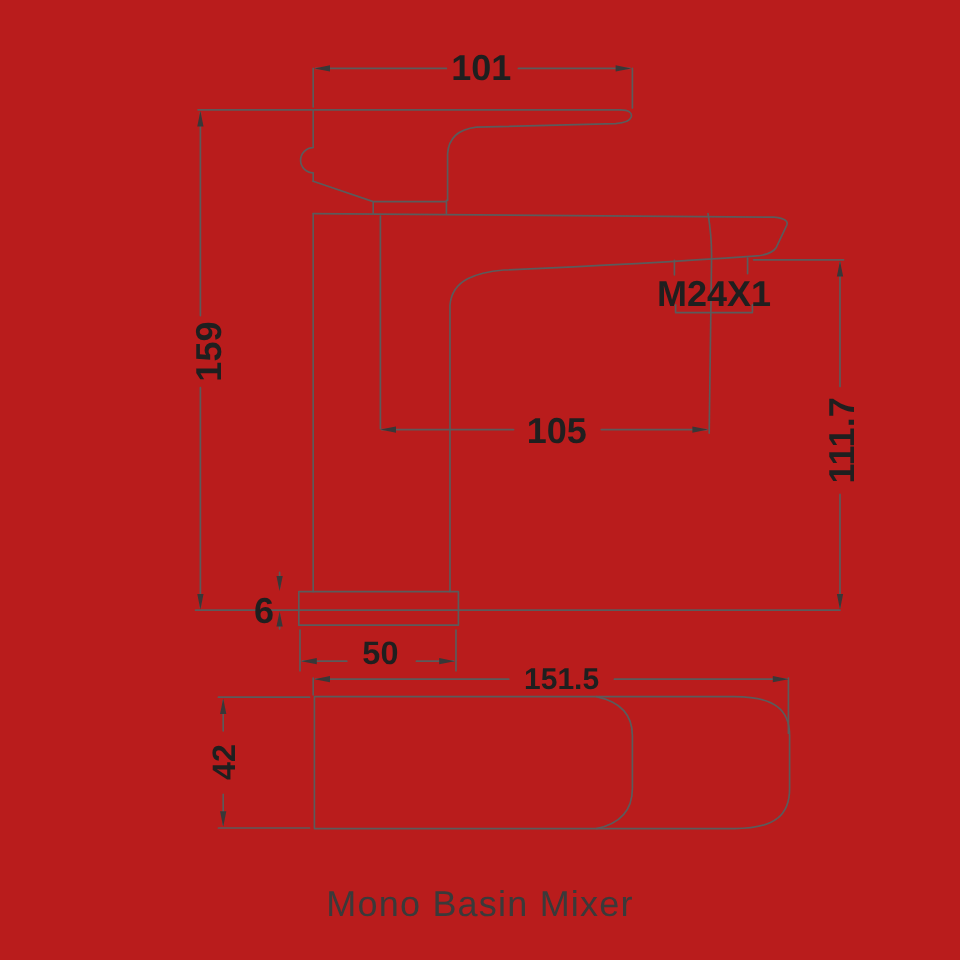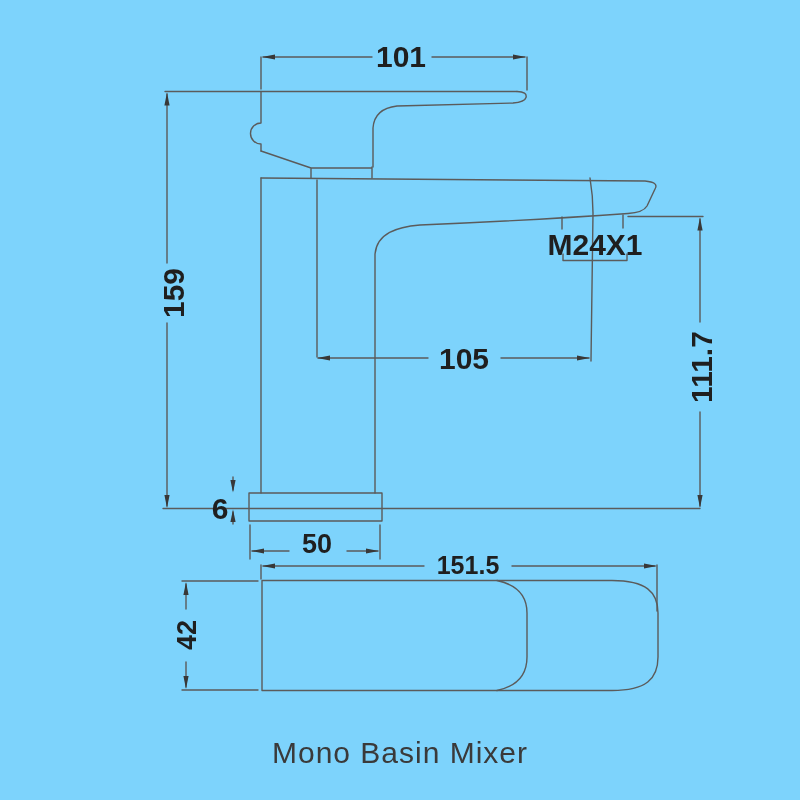--- a/index.html
+++ b/index.html
@@ -1,16 +1,16 @@
 <!DOCTYPE html>
 <html><head>
 <meta charset="utf-8">
 <style>
   html,body{margin:0;padding:0;background:#ffffff;}
-  .stage{position:relative;width:800px;height:800px;background:#7dd3fc;overflow:hidden;}
+  .stage{position:relative;width:800px;height:800px;background:#b91c1c;overflow:hidden;}
   svg{display:block;}
   .ln{fill:none;stroke:#5b5b5b;stroke-width:1.4;stroke-linecap:round;stroke-linejoin:round;}
   .ah{fill:#383838;stroke:none;}
   .dim{font-family:"Liberation Sans",sans-serif;font-weight:bold;font-size:30px;fill:#1f1f1f;text-anchor:middle;}
   .dim-sm{font-size:27px;}
   .dim-xs{font-size:25px;}
   .caption{font-family:"Liberation Sans",sans-serif;font-weight:normal;font-size:30px;fill:#3a3a3a;text-anchor:middle;letter-spacing:1px;}
 </style>
 </head>
 <body>

